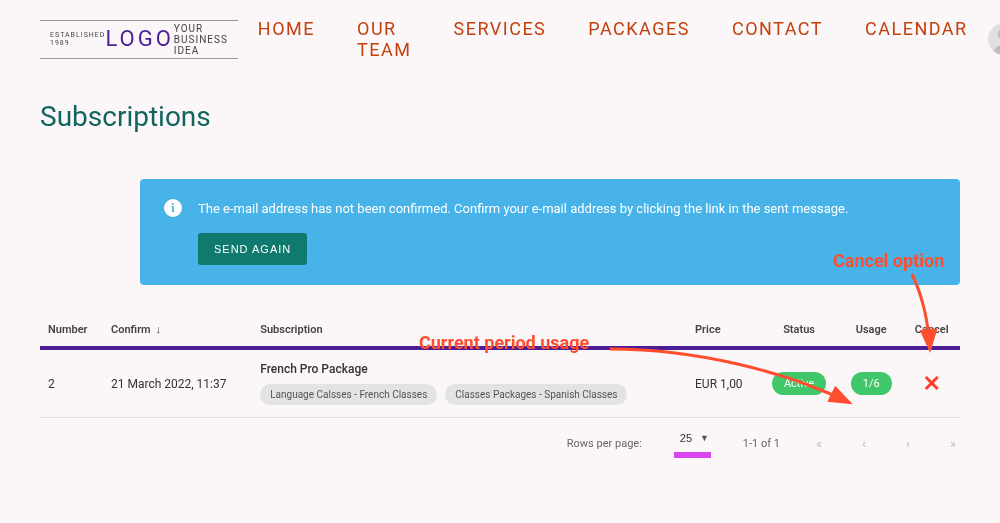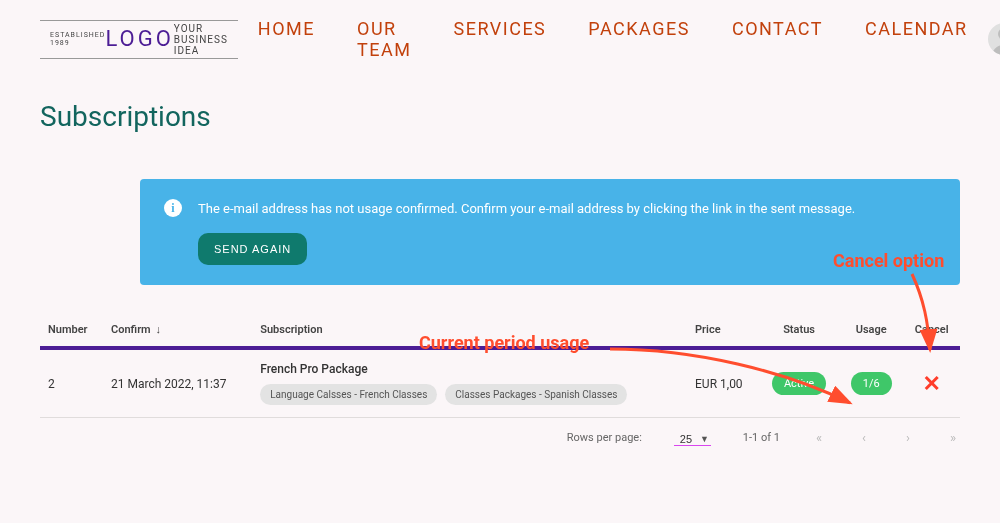--- a/index.html
+++ b/index.html
@@ -86,21 +86,21 @@
   .alert-text { font-size: 13px; }
   .send-again {
     align-self: flex-start;
     margin-left: 34px;
     background: #0f7a6d;
     color: #fff;
     border: none;
     padding: 10px 16px;
     font-size: 11px;
     letter-spacing: 1px;
-    border-radius: 10px;
+    border-radius: 3px;
     cursor: pointer;
   }
   .table-wrap { margin: 28px 40px 0 40px; }
   table { width: 100%; border-collapse: collapse; font-size: 12px; }
   thead th {
     text-align: left;
     font-weight: 600;
     font-size: 11px;
     color: #444;
     padding: 10px 8px;
@@ -142,24 +142,24 @@
     display: flex;
     justify-content: flex-end;
     align-items: center;
     gap: 32px;
     margin: 10px 40px 0 0;
     font-size: 11px;
     color: #666;
   }
   .rpp-sel {
     border: none;
-    border-bottom: 1px solid #d946ef;
+    border-bottom: 6px solid #d946ef;
     background: transparent;
     font-size: 11px;
-    padding: 4px 18px 0 6px;
+    padding: 4px 18px 8px 6px;
     color: #333;
     appearance: none;
     cursor: pointer;
   }
   .rpp-wrap { position: relative; }
   .rpp-wrap .dd { position: absolute; right: 2px; top: 5px; font-size: 9px; color: #555; pointer-events: none; }
   .pager-btn {
     color: #bbb;
     font-size: 13px;
     cursor: pointer;
@@ -204,21 +204,21 @@
     </span>
     <span class="caret">▼</span>
   </div>
 </div>
 
 <h1 class="page-title">Subscriptions</h1>
 
 <div class="alert">
   <div class="alert-row">
     <span class="info-icon">i</span>
-    <span class="alert-text">The e-mail address has not usage confirmed. Confirm your e-mail address by clicking the link in the sent message.</span>
+    <span class="alert-text">The e-mail address has not been confirmed. Confirm your e-mail address by clicking the link in the sent message.</span>
   </div>
   <button class="send-again">SEND AGAIN</button>
 </div>
 
 <div class="table-wrap">
   <table>
     <thead>
       <tr>
         <th>Number</th>
         <th>

